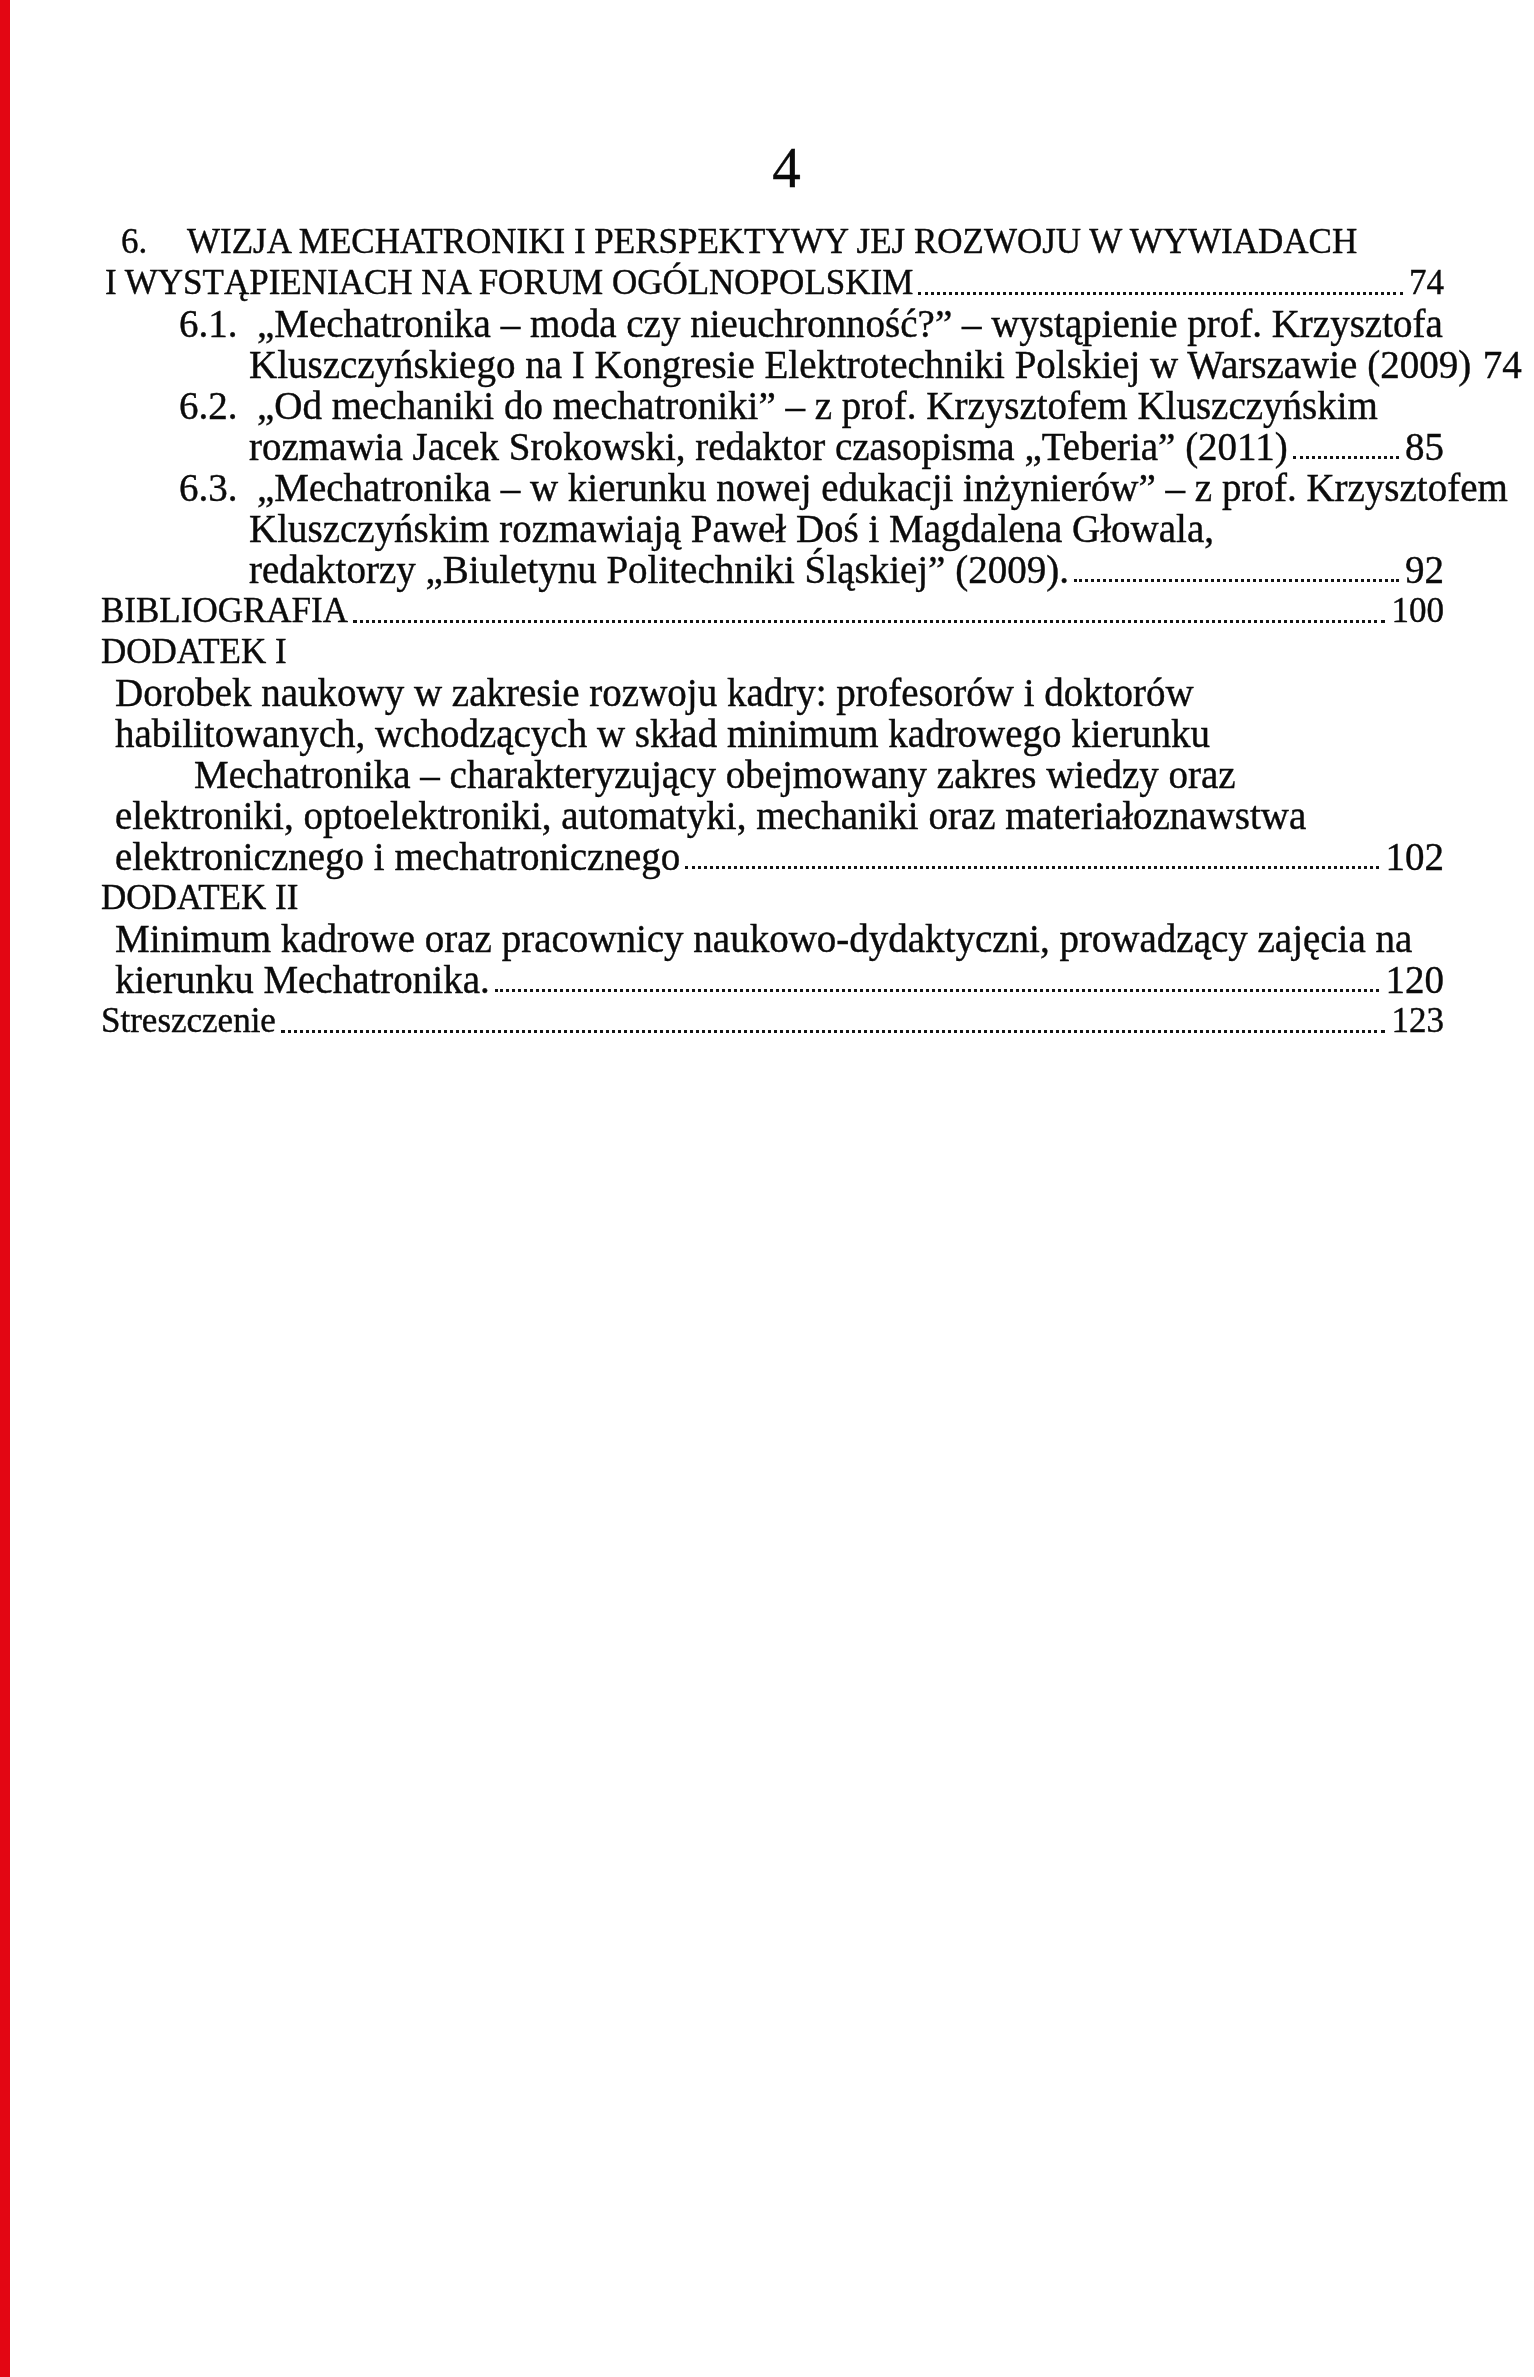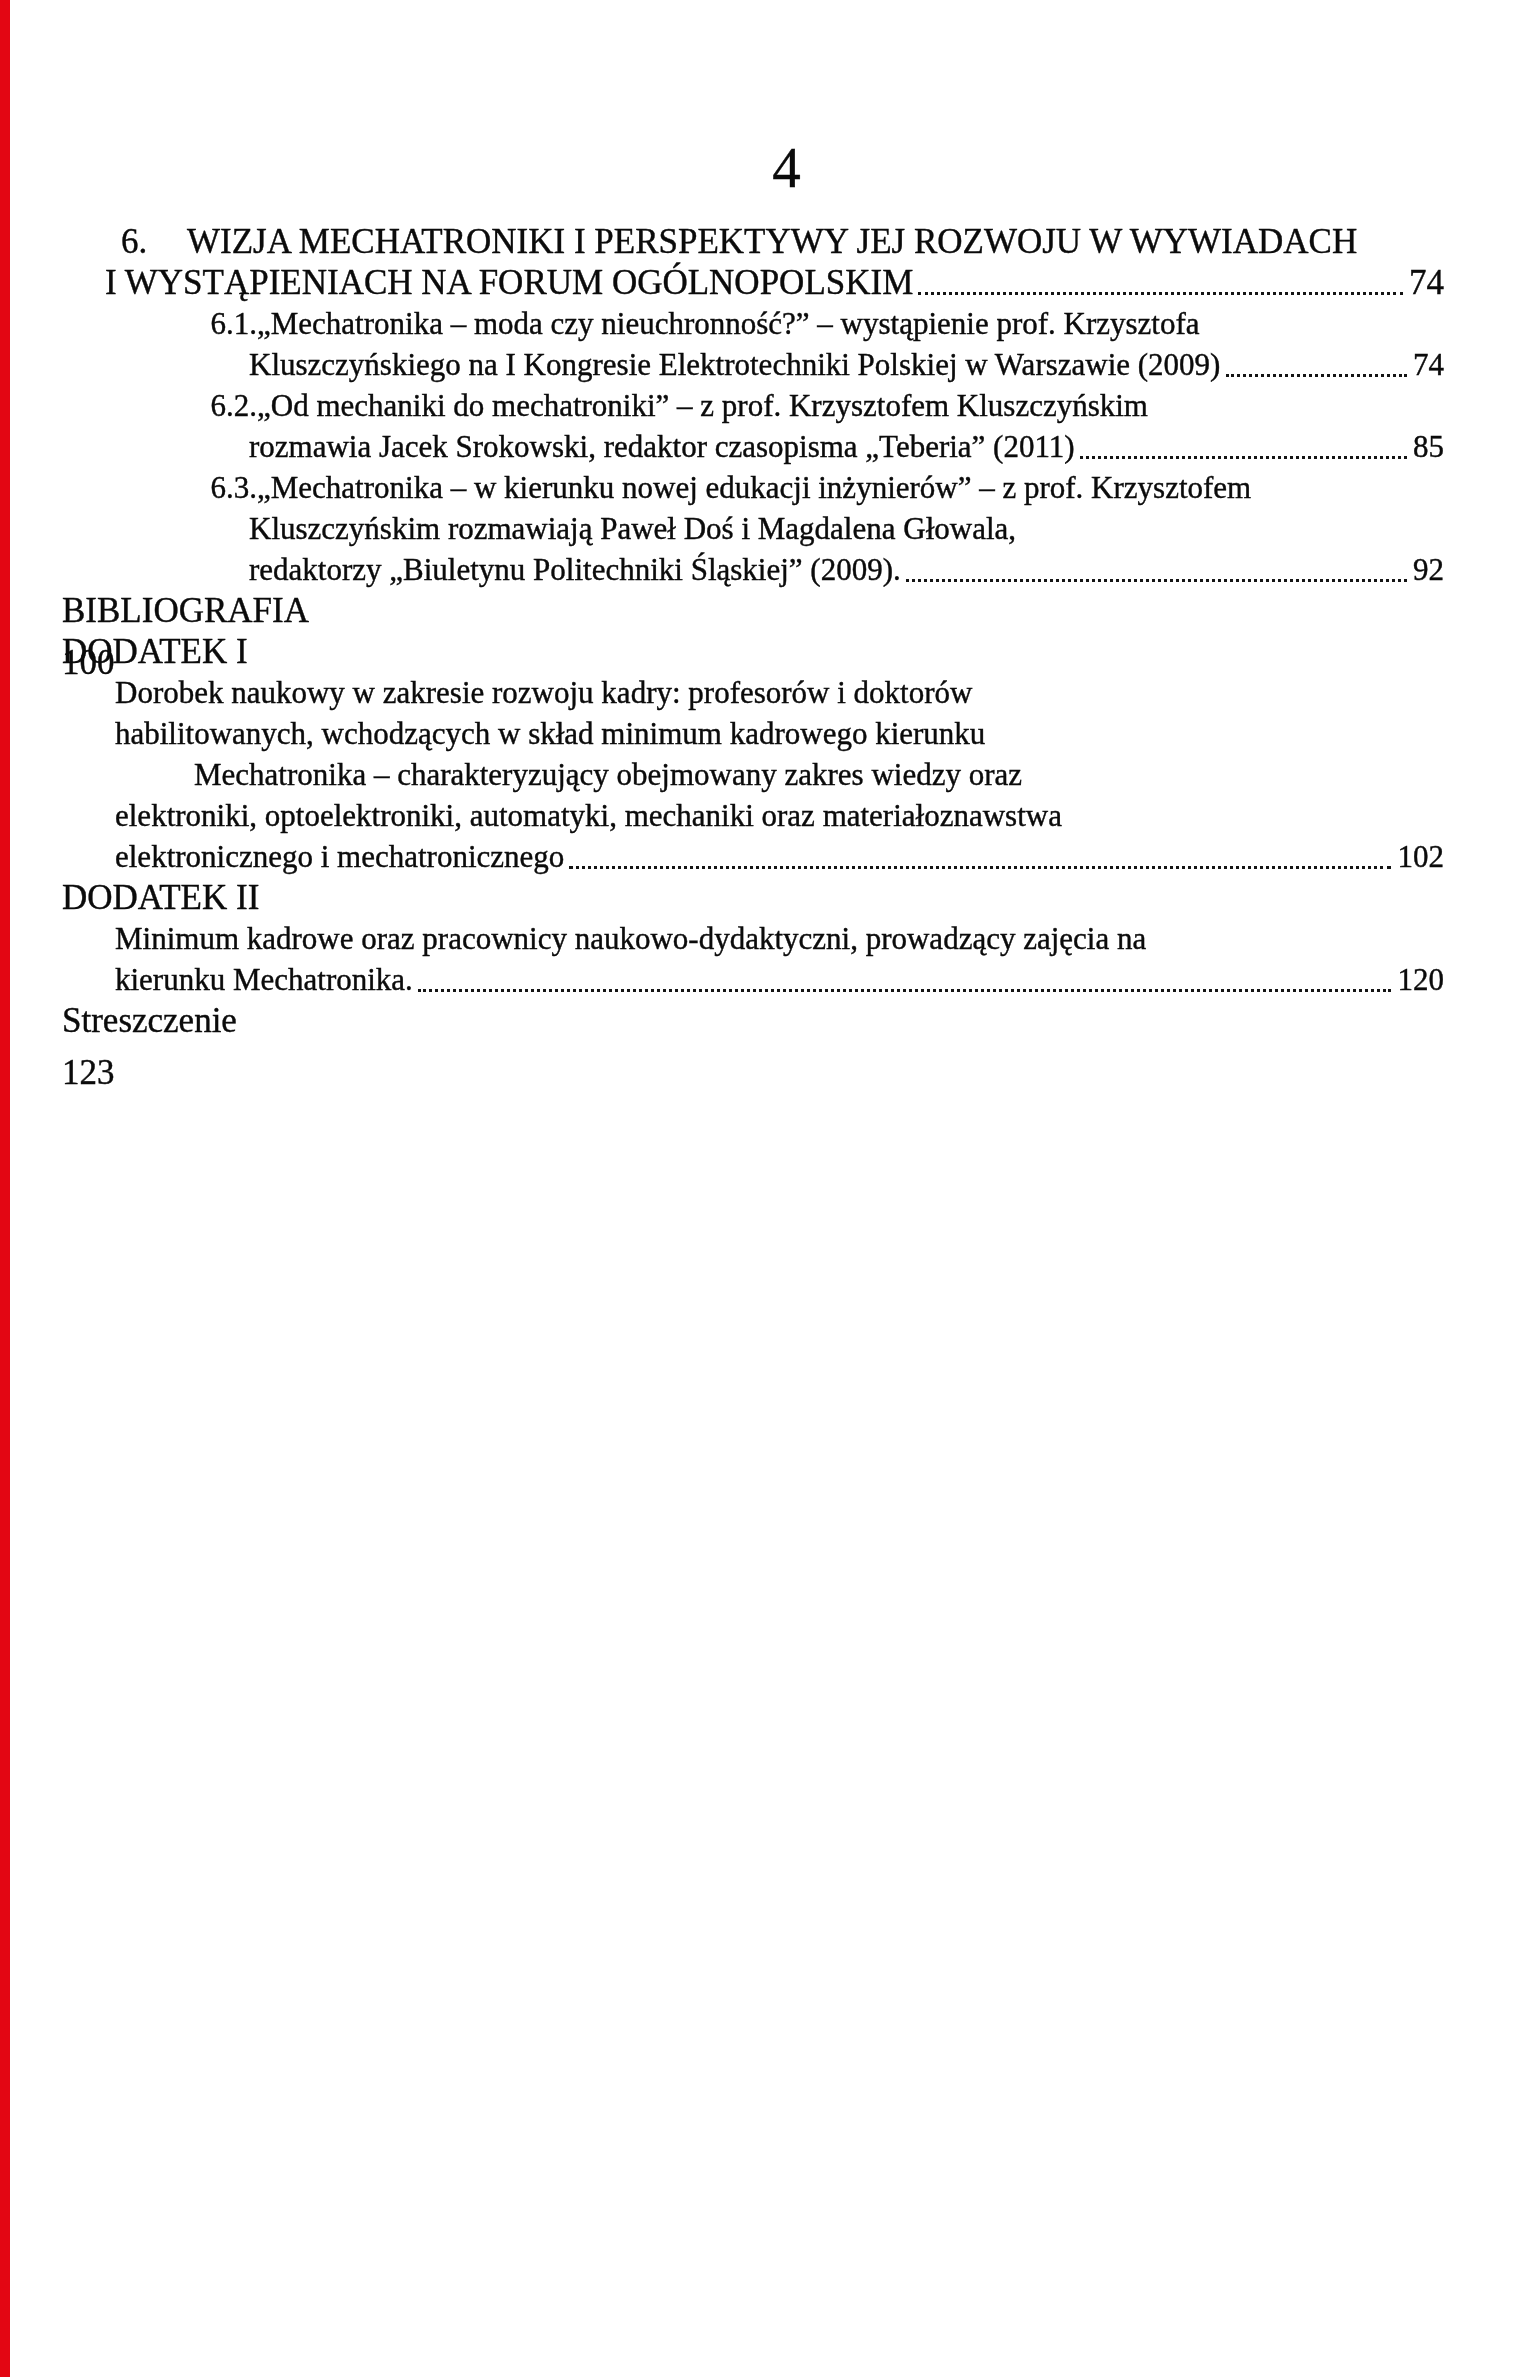--- a/index.html
+++ b/index.html
@@ -30,29 +30,29 @@
   .toc { margin-top: 28px; }
   .row {
     display: flex;
     align-items: baseline;
     height: 41px;
     line-height: 41px;
     white-space: nowrap;
     padding-right: 90px;
   }
   .f0 { font-size: 35px; }
-  .f1 { font-size: 31px; text-align: right; }
+  .f1 { font-size: 39px; }
   
   .row.main      { padding-left: 121px; }
   .row.main .num { display: inline-block; width: 66px; flex: 0 0 auto; }
   .row.main-cont { padding-left: 105px; }
   .row.sub       { padding-left: 179px; }
   .row.sub .num  { display: inline-block; width: 78px; flex: 0 0 auto; }
   .row.sub-cont  { padding-left: 249px; }
-  .row.top0      { padding-left: 62px; flex-direction: column; }
+  .row.top0      { padding-left: 101px; }
   .row.body1     { padding-left: 115px; }
   .row.body1-sp  { padding-left: 194px; }
   .txt { flex: 0 0 auto; }
   .leader {
     flex: 1 1 auto;
     min-width: 0;
     align-self: flex-end;
     margin: 0 6.4px 8.4px 5.1px;
     border-bottom: 3.9px dotted #141414;
     height: 0;

